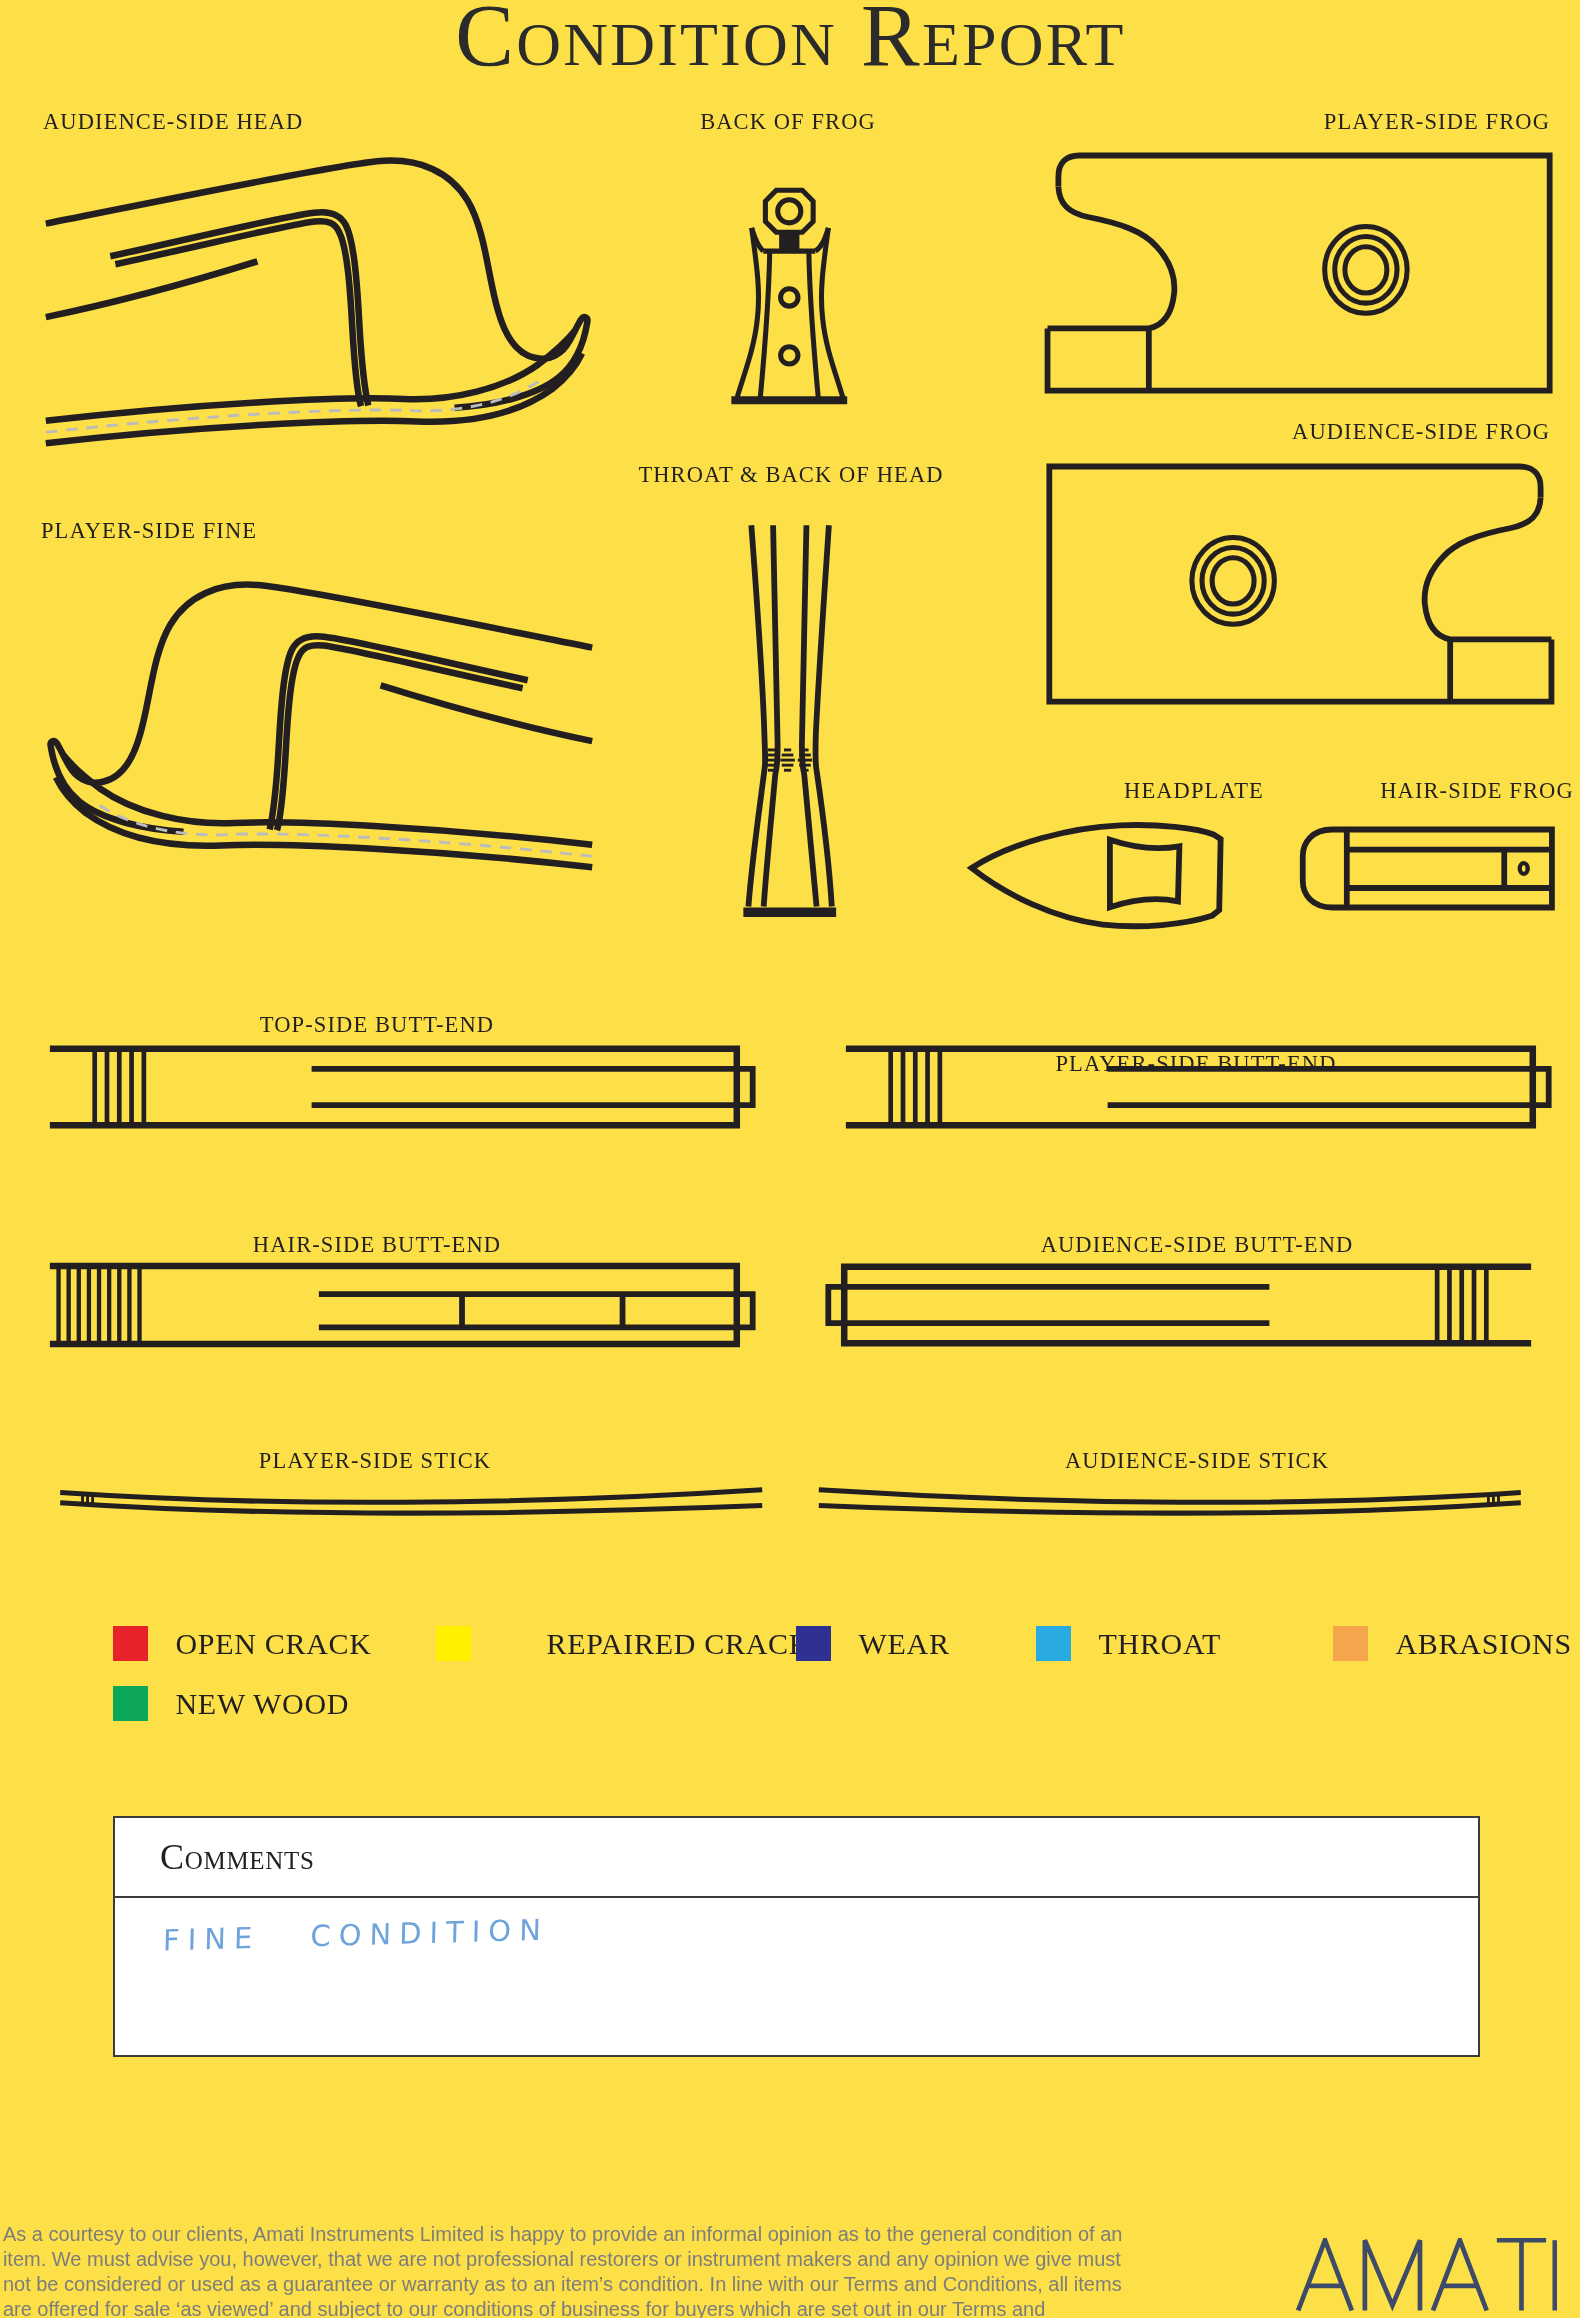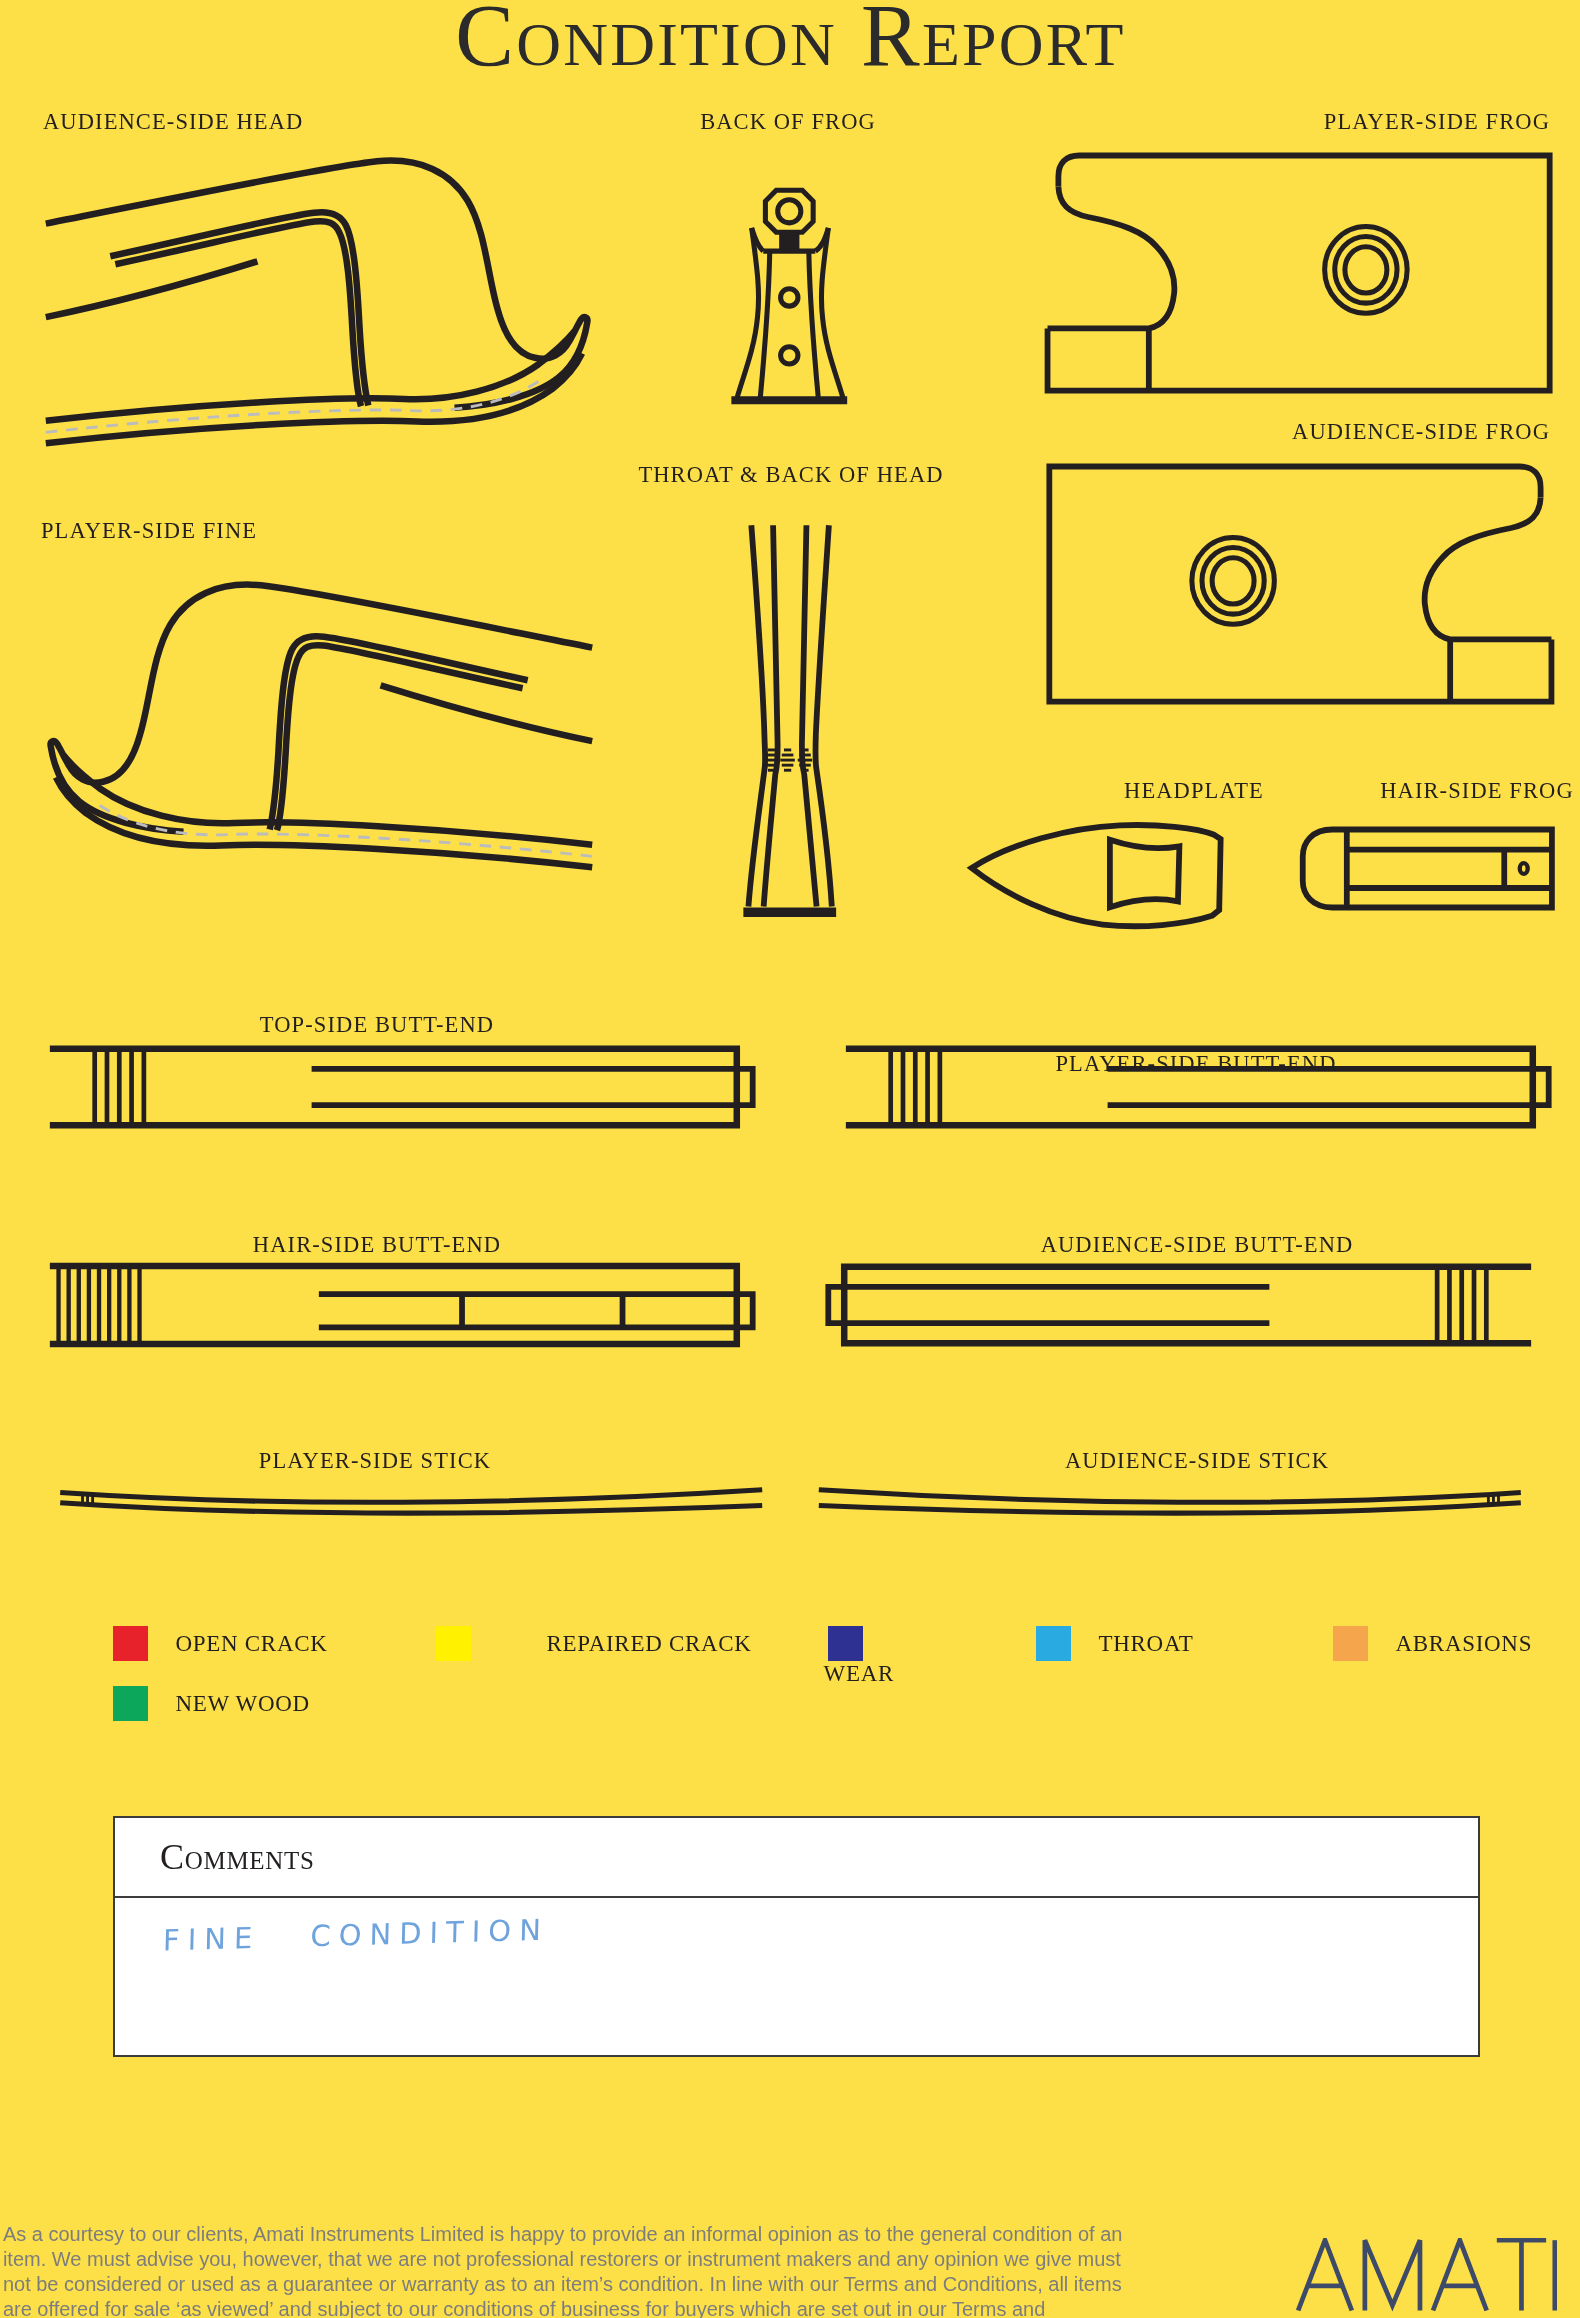--- a/index.html
+++ b/index.html
@@ -6,21 +6,21 @@
   .page{position:relative;width:1581px;height:2319px;background:#fde047;overflow:hidden;
         font-family:"Liberation Serif","DejaVu Serif",serif;color:#231F20;}
   .title{position:absolute;top:-11.6px;left:0;right:0;text-align:center;line-height:1.1;
          font-variant:small-caps;font-size:88px;letter-spacing:2.2px;color:#2b2b2b;}
   .dlabel{position:absolute;font-size:22.5px;letter-spacing:1.1px;white-space:nowrap;color:#231F20;}
   .dlabel.center{transform:translateX(-50%);}
   .diagram{position:absolute;}
   .diagram svg{display:block;overflow:visible;}
   .legend-item{position:absolute;display:flex;align-items:center;}
   .swatch{width:35px;height:35px;flex:0 0 auto;}
-  .legend-label{font-size:23px;letter-spacing:0.7px;margin-left:27.5px;white-space:nowrap;}
+  .legend-label{font-size:30px;letter-spacing:0.7px;margin-left:27.5px;white-space:nowrap;}
   .comments{position:absolute;left:113px;top:1816px;width:1367px;height:241px;
             border:2.9px solid #3b3b3b;box-sizing:border-box;background:#fff;}
   .comments-header{height:80px;border-bottom:2.9px solid #3b3b3b;display:flex;align-items:center;
                    padding-left:45px;font-variant:small-caps;font-size:36px;letter-spacing:0.7px;box-sizing:border-box;}
   .handwriting{position:absolute;left:48px;top:100px;font-family:"DejaVu Sans",sans-serif;
                font-size:29px;color:#6FA3DB;letter-spacing:8px;word-spacing:33px;
                transform:rotate(-1.6deg) skewX(-3deg);white-space:nowrap;}
   .footer-text{position:absolute;left:2.9px;top:2222px;width:1134px;
                font-family:"Liberation Sans","DejaVu Sans",sans-serif;
                font-size:20px;line-height:25px;color:#7d7d7d;}
@@ -238,21 +238,21 @@
   </div>
 
   <div class="legend-item" style="left:113px;top:1626px;">
     <span class="swatch" style="background-color: rgb(232, 34, 42);"></span>
     <span class="legend-label">OPEN CRACK</span>
   </div>
   <div class="legend-item" style="left:436px;top:1626px;gap:48px;">
     <span class="swatch" style="background-color: rgb(255, 241, 0);"></span>
     <span class="legend-label">REPAIRED CRACK</span>
   </div>
-  <div class="legend-item" style="left:796px;top:1626px;flex-direction:column;">
+  <div class="legend-item" style="left:796px;top:1626px;">
     <span class="swatch" style="background-color: rgb(46, 49, 145);"></span>
     <span class="legend-label">WEAR</span>
   </div>
   <div class="legend-item" style="left:1036px;top:1626px;">
     <span class="swatch" style="background-color: rgb(41, 171, 226);"></span>
     <span class="legend-label">THROAT</span>
   </div>
   <div class="legend-item" style="left:1305px;top:1626px;padding-left:28px;">
     <span class="swatch" style="background-color: rgb(245, 165, 75);"></span>
     <span class="legend-label">ABRASIONS</span>

